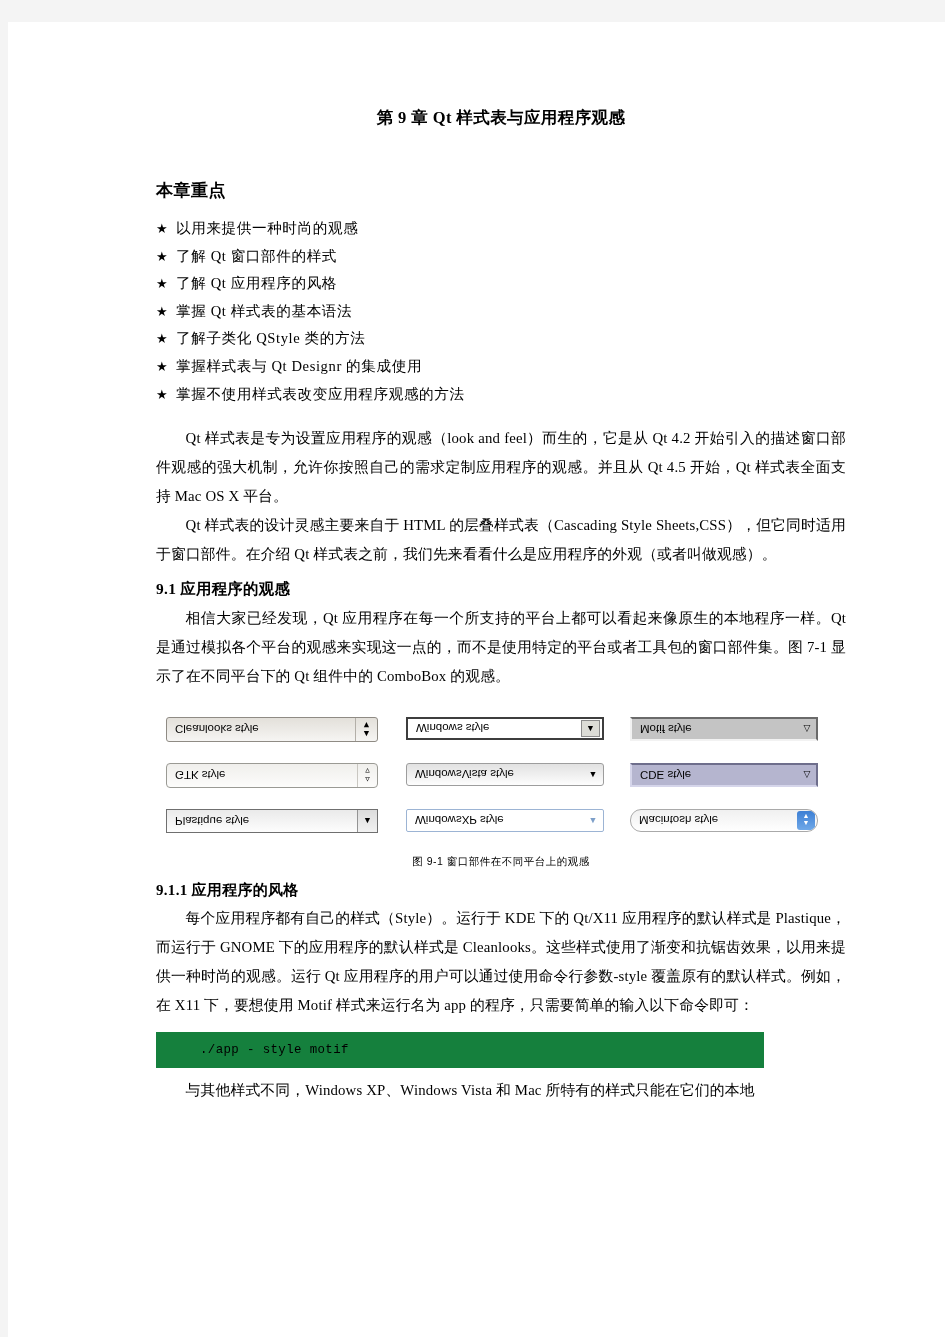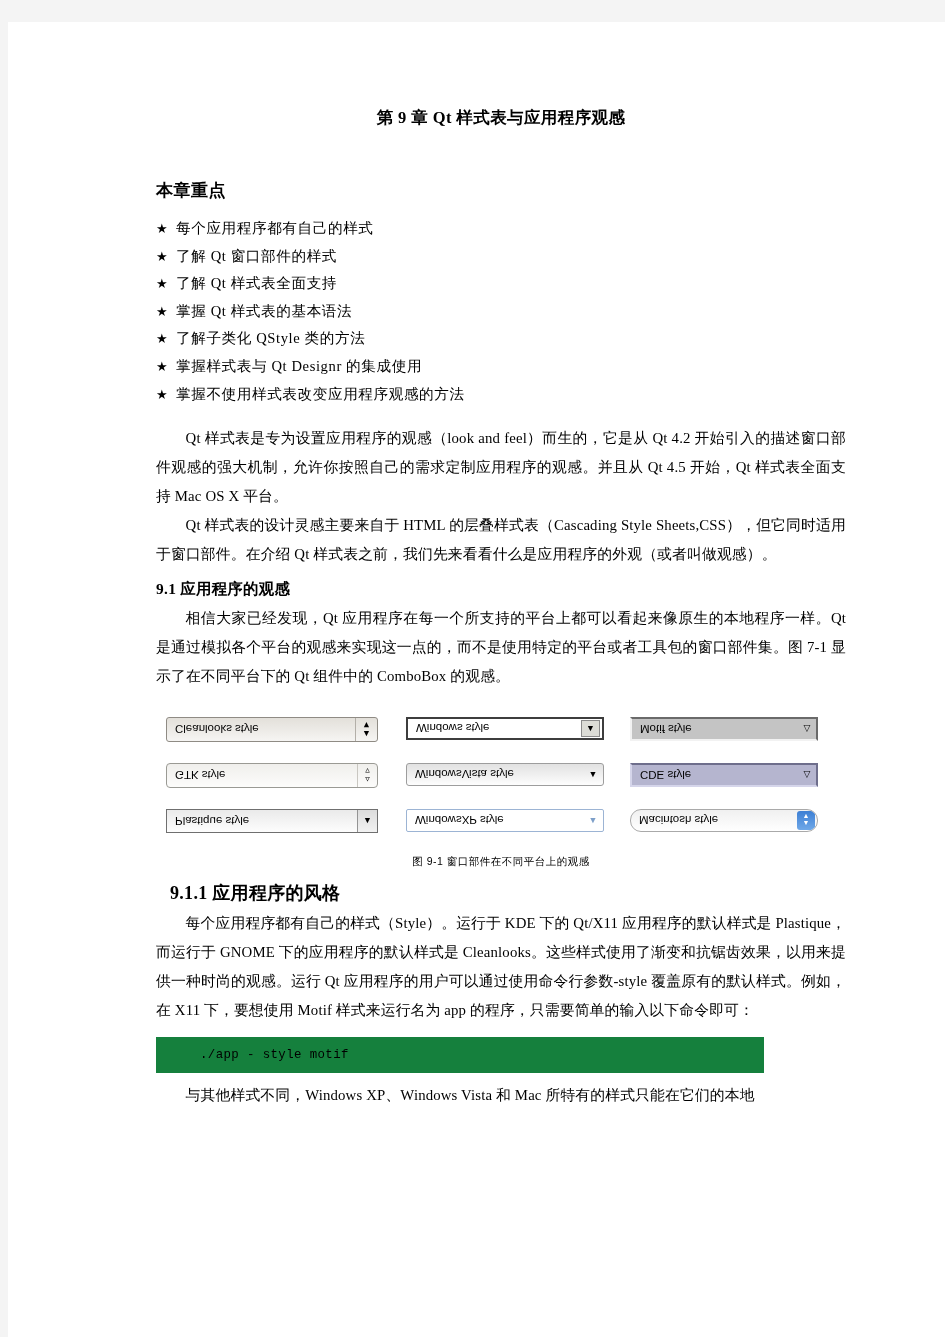--- a/index.html
+++ b/index.html
@@ -79,22 +79,21 @@
   .para.first-block { margin-top: 16px; }
 
   
   .section-heading {
     font-size: 15.4px;
     font-weight: bold;
     margin: 10px 0 4px 0;
     letter-spacing: 0.3px;
   }
   .section-heading.sub {
-    font-size: 18px;
-    margin-left: 14px;
+    font-size: 15px;
   }
 
   
   .figure-block {
     margin: 26px 0 6px 0;
     position: relative;
     height: 132px;
   }
   .combo-grid {
     display: grid;
@@ -273,27 +272,27 @@
 
 <div class="page">
   <div class="content">
 
     <h1 class="chapter-title">第 9 章  Qt 样式表与应用程序观感</h1>
 
     <div class="keypoints-heading">本章重点</div>
 
     <ul class="bullet-list">
       <li class="bullet-item">
-        <span class="bullet-star">★</span><span>每个应用程序都有自己的样式</span>
+        <span class="bullet-star">★</span><span>以用来提供一种时尚的观感</span>
       </li>
       <li class="bullet-item">
         <span class="bullet-star">★</span><span>了解 Qt 窗口部件的样式</span>
       </li>
       <li class="bullet-item">
-        <span class="bullet-star">★</span><span>了解 Qt 样式表全面支持</span>
+        <span class="bullet-star">★</span><span>了解 Qt 应用程序的风格</span>
       </li>
       <li class="bullet-item">
         <span class="bullet-star">★</span><span>掌握 Qt 样式表的基本语法</span>
       </li>
       <li class="bullet-item">
         <span class="bullet-star">★</span><span>了解子类化 QStyle 类的方法</span>
       </li>
       <li class="bullet-item">
         <span class="bullet-star">★</span><span>掌握样式表与 Qt Designr 的集成使用</span>
       </li>

